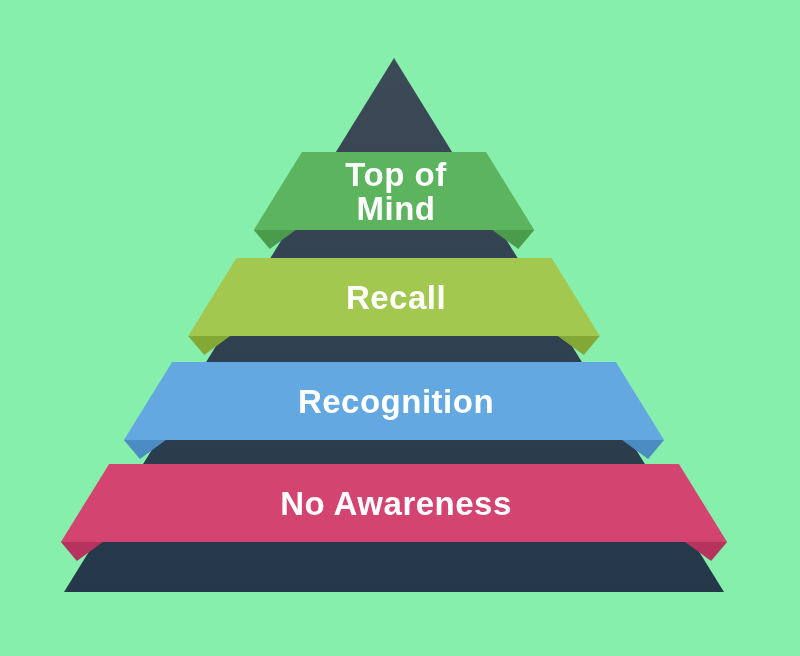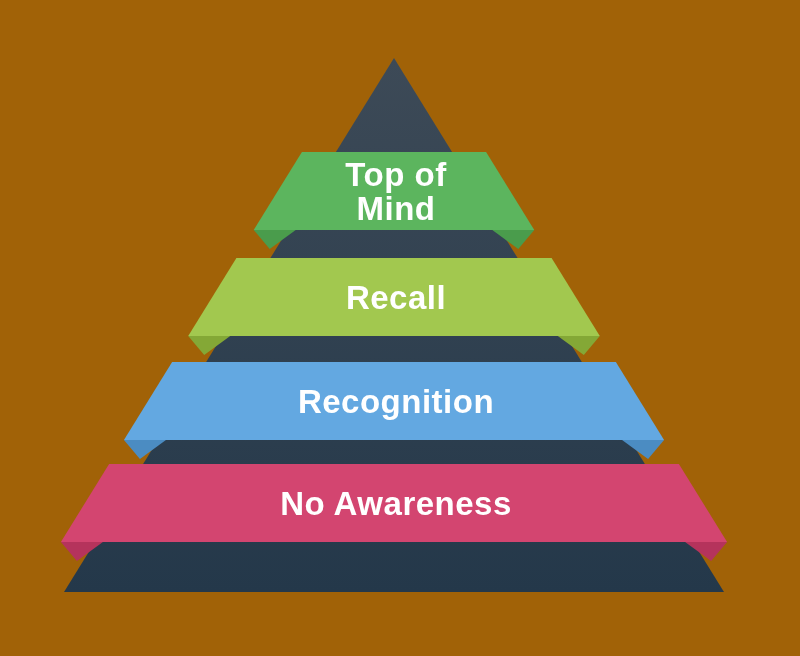--- a/index.html
+++ b/index.html
@@ -4,21 +4,21 @@
 <style>
   html, body {
     margin: 0;
     padding: 0;
     background: #ffffff;
   }
   .stage {
     position: relative;
     width: 800px;
     height: 656px;
-    background: #a16207;
+    background: #86efac;
     overflow: hidden;
     font-family: "Liberation Sans", sans-serif;
   }
   svg.pyramid {
     display: block;
     width: 800px;
     height: 656px;
   }
   .band-label-text {
     font-family: "Liberation Sans", sans-serif;

